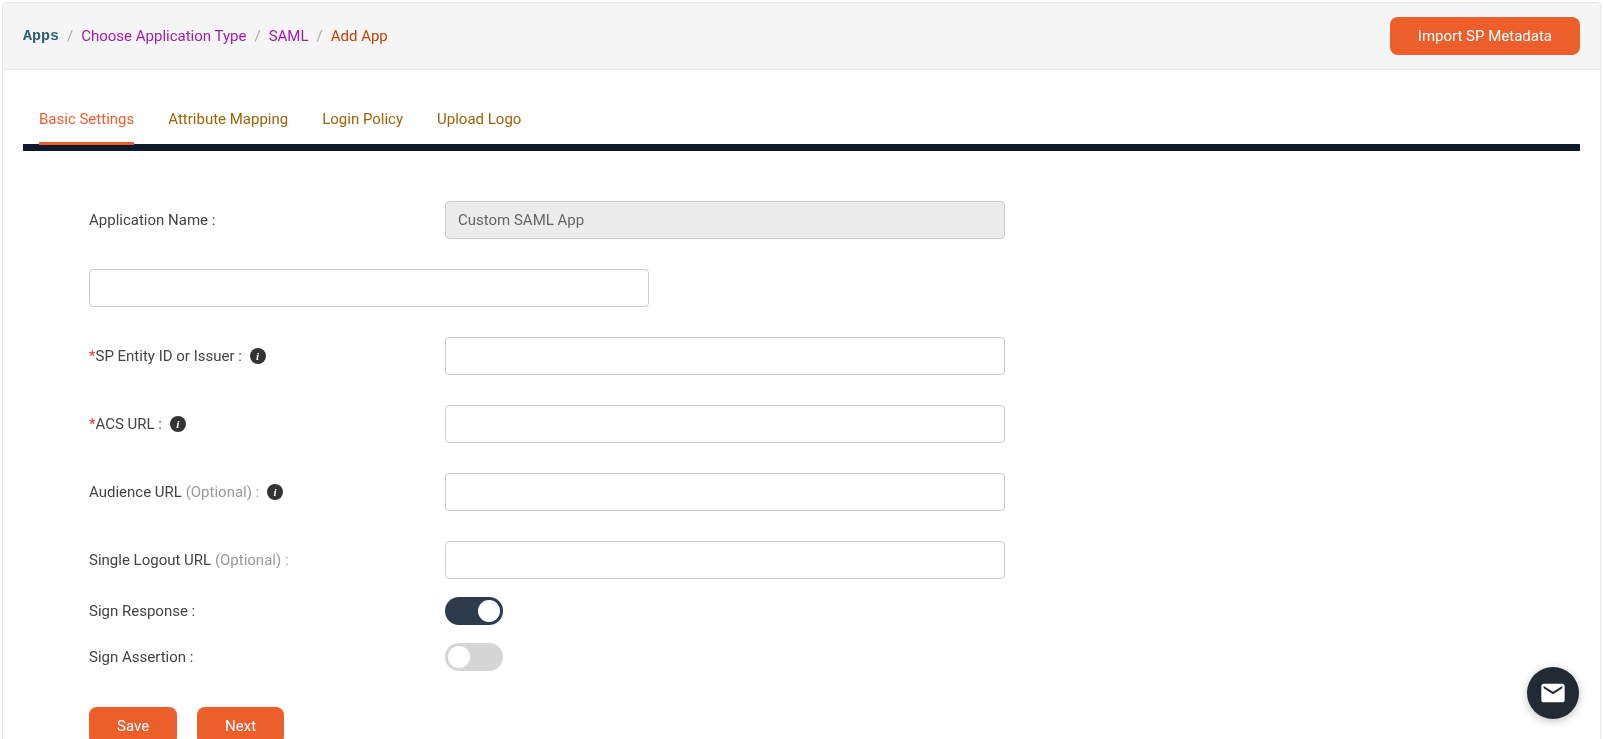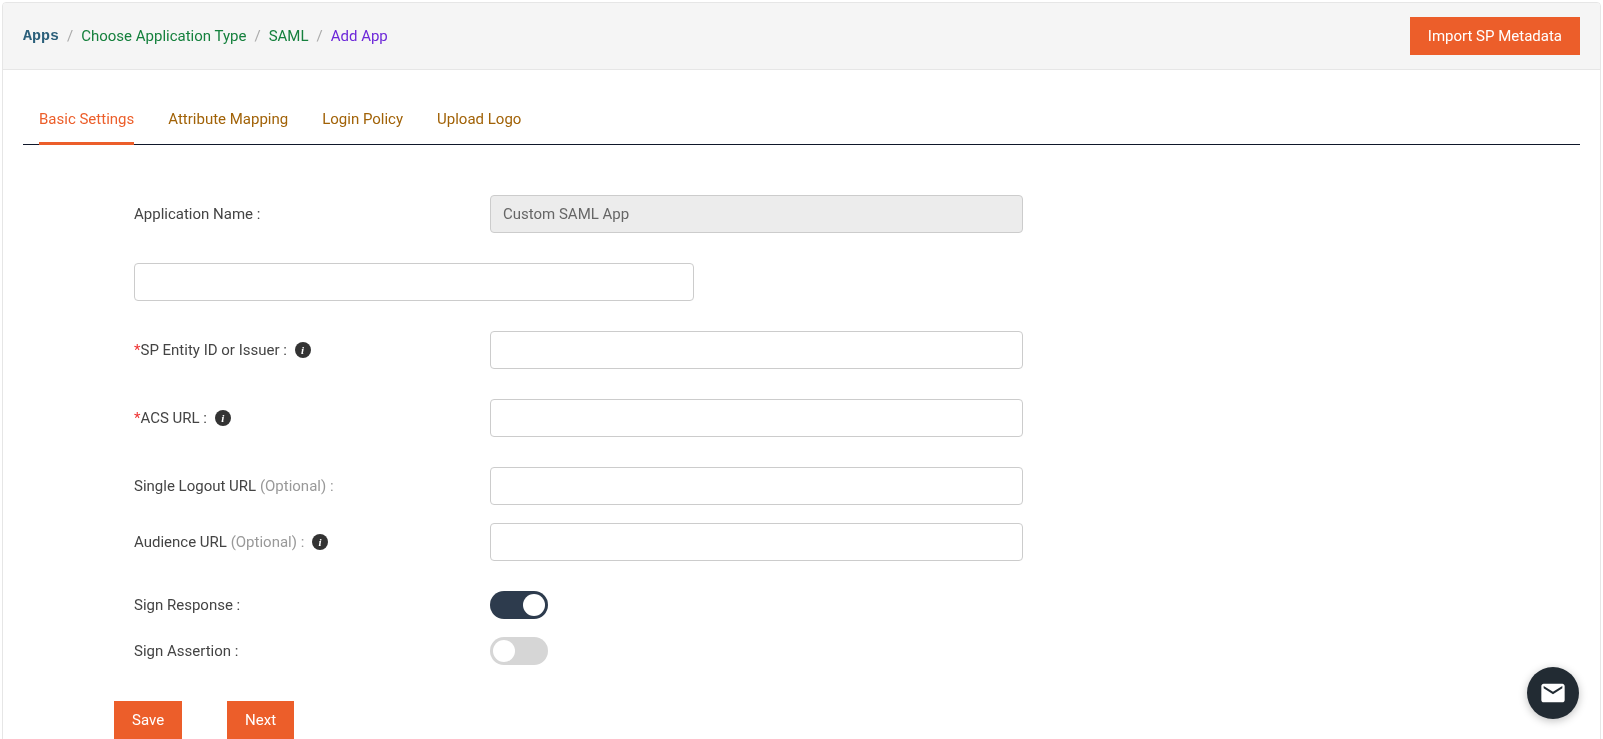--- a/index.html
+++ b/index.html
@@ -27,55 +27,54 @@
       justify-content: space-between;
       align-items: center;
     }
     .breadcrumb {
       display: flex;
       align-items: center;
       gap: 8px;
       font-size: 15px;
     }
     .breadcrumb .crumb {
-      color: #15803d;
+      color: #a21caf;
     }
     .breadcrumb .crumb.first {
       font-weight: 700;
       color: #2b5f7a;
       font-family: Liberation Mono, monospace;
     }
     .breadcrumb .crumb.last {
-      color: #6d28d9;
+      color: #c2410c;
     }
     .breadcrumb .sep {
       color: #aaa;
     }
     .header-buttons {
       display: flex;
       gap: 14px;
     }
     .btn-orange {
       background: #ec5e2a;
       color: #fff;
       border: none;
-      border-radius: 0;
-      padding: 10px 18px;
+      border-radius: 8px;
+      padding: 10px 28px;
       font-size: 15px;
       cursor: pointer;
       font-family: inherit;
-      margin-left: 25px;
     }
     .content {
       padding: 30px 20px 20px 20px;
     }
     .tabs {
       display: flex;
       gap: 34px;
-      border-bottom: 1px solid #0f172a;
+      border-bottom: 7px solid #0f172a;
       padding-left: 16px;
     }
     .tab {
       padding: 10px 0 14px 0;
       color: #a16207;
       cursor: pointer;
       font-size: 15px;
       border-bottom: 3px solid transparent;
       margin-bottom: -1px;
     }
@@ -84,21 +83,20 @@
       border-bottom-color: #ec5e2a;
     }
     .form-area {
       padding: 50px 0 0 66px;
       max-width: 1000px;
     }
     .form-row {
       display: flex;
       align-items: center;
       margin-bottom: 30px;
-      margin-left: 45px;
     }
     .form-row.tight {
       margin-bottom: 18px;
     }
     .form-label {
       width: 356px;
       flex-shrink: 0;
       color: #444;
       font-size: 15px;
     }
@@ -243,33 +241,33 @@
       </div>
 
       <div class="form-row">
         <label class="form-label">
           <span class="req">*</span><span>ACS URL :</span>
           <span class="info-icon">i</span>
         </label>
         <input class="form-input" value="" style="">
       </div>
 
-      <div class="form-row tight">
-        <label class="form-label">
-          <span>Single Logout URL</span>
-          <span class="optional">(Optional) :</span>
-        </label>
-        <input class="form-input" value="" style="">
-      </div>
-
       <div class="form-row">
         <label class="form-label">
           <span>Audience URL</span>
           <span class="optional">(Optional) :</span>
           <span class="info-icon">i</span>
+        </label>
+        <input class="form-input" value="" style="">
+      </div>
+
+      <div class="form-row tight">
+        <label class="form-label">
+          <span>Single Logout URL</span>
+          <span class="optional">(Optional) :</span>
         </label>
         <input class="form-input" value="" style="">
       </div>
 
       <div class="form-row tight">
         <label class="form-label">Sign Response :</label>
         <div class="toggle on">
           <div class="toggle-knob"></div>
         </div>
       </div>

